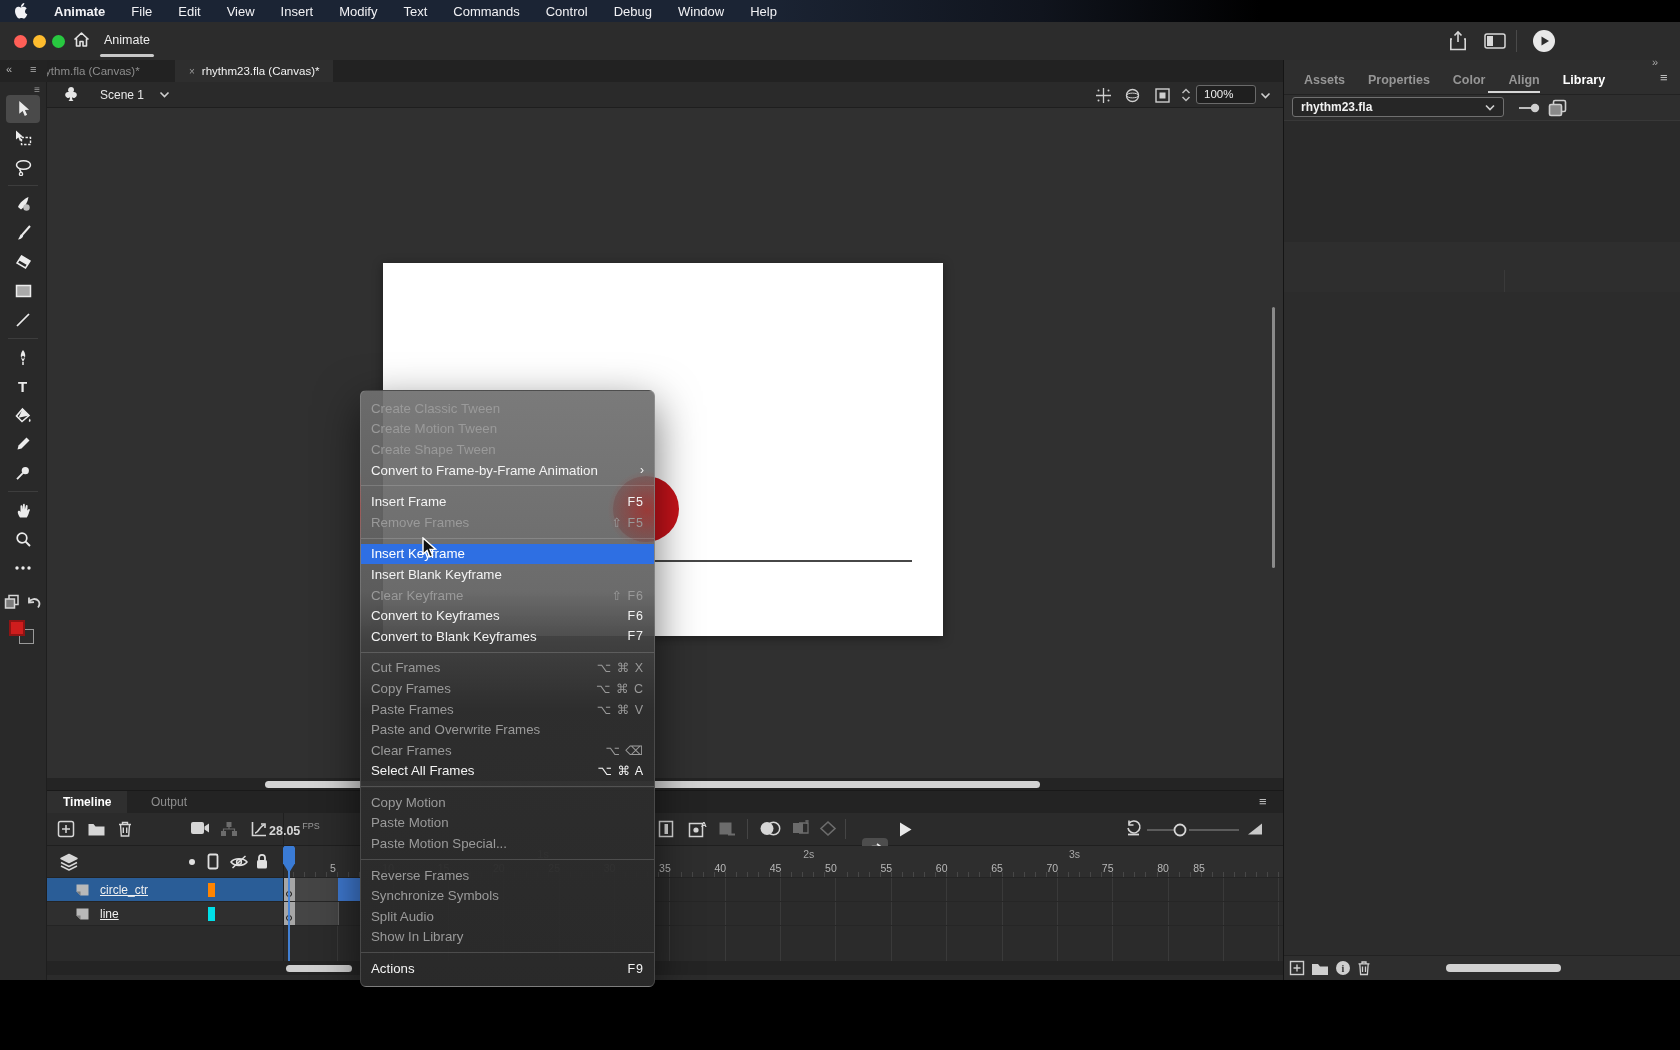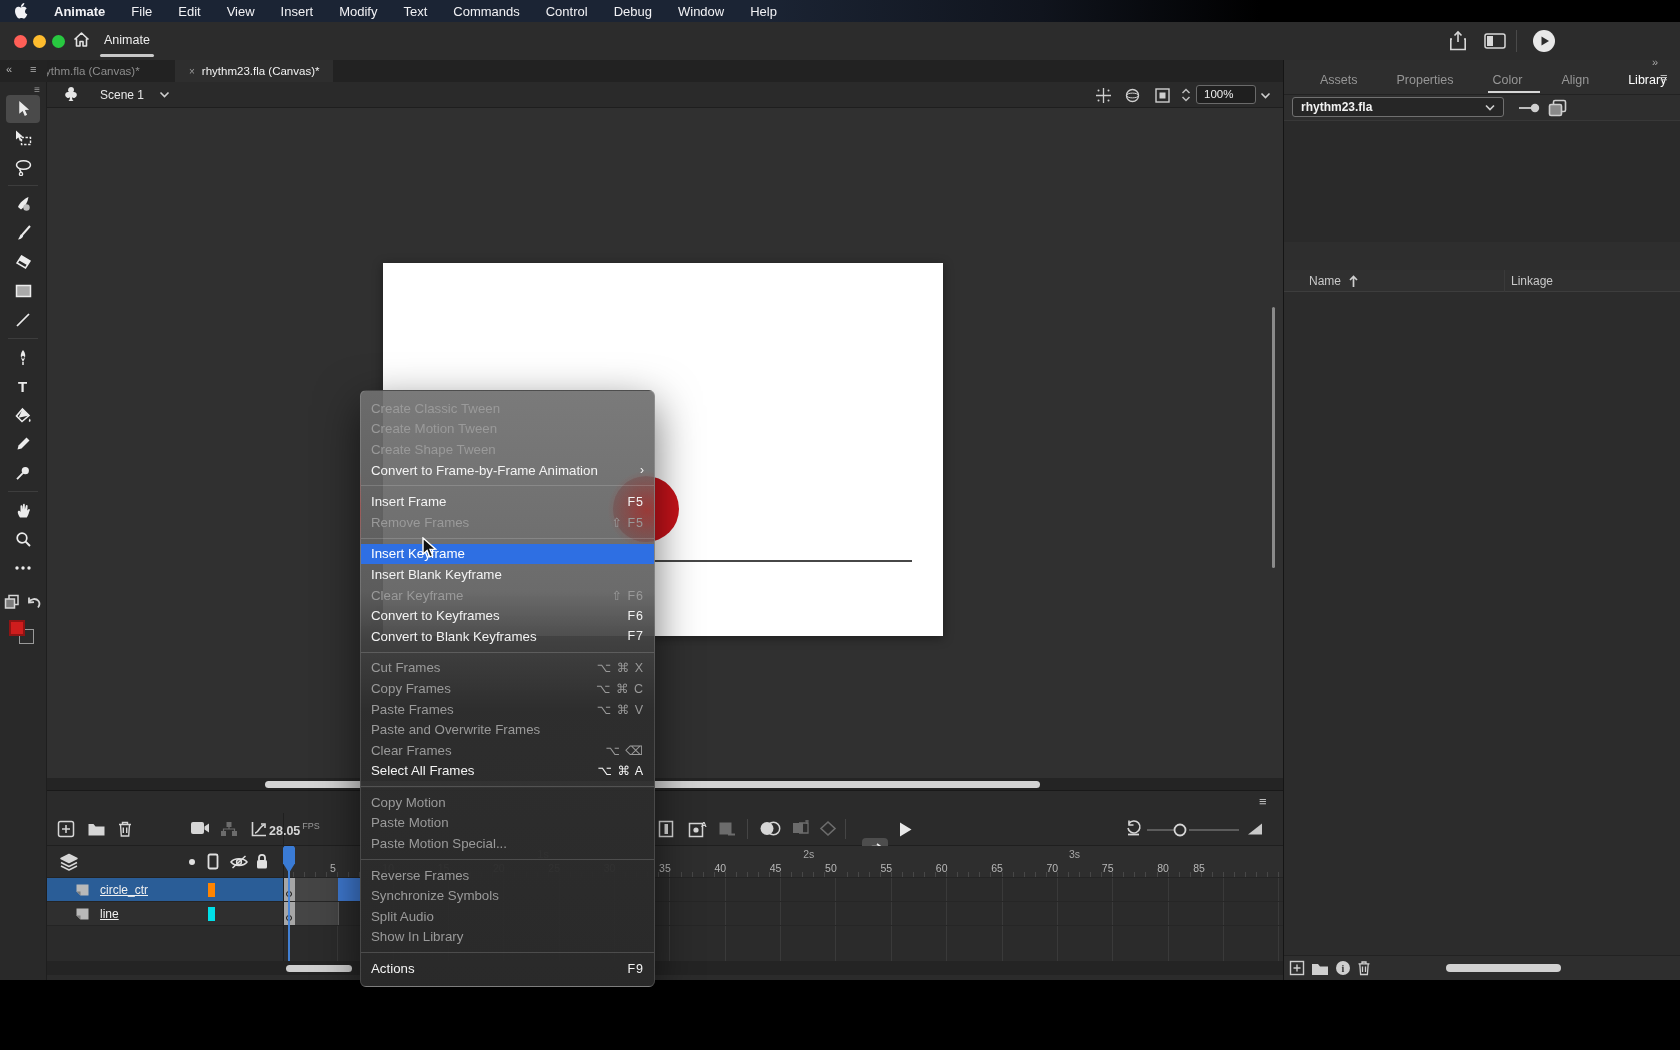--- a/index.html
+++ b/index.html
@@ -90,21 +90,21 @@
   #playhead-head { position:absolute; left:236px; top:55px; width:12px; height:27px; background:#3a7bd5;
     clip-path:polygon(0 6%, 12% 0, 88% 0, 100% 6%, 100% 64%, 50% 100%, 0 64%); }
   #playhead-line { position:absolute; left:241px; top:80px; width:2px; height:90px; background:rgba(66,132,219,.95); }
   #tl-hscroll-track { position:absolute; left:0; top:170px; width:1236px; height:14px; background:#242424; }
   #tl-hscroll-thumb { position:absolute; left:239px; top:173.5px; width:66px; height:7px; background:#cfcfcf; border-radius:3.5px; }
 
   
   #rightpanel { position:absolute; left:1283px; top:60px; width:397px; height:920px; background:#2e2e2e;
     border-left:1px solid #151515; z-index:5; }
   #rp-tabs { position:absolute; left:0; top:8px; width:397px; height:24px; display:flex; gap:23px; padding-left:20px; align-items:center; }
-  .rp-tab { font-size:12.5px; color:#969696; font-weight:400;margin-left:16px; }
+  .rp-tab { font-size:12.5px; color:#969696; font-weight:700; }
   .rp-tab.active { color:#fff; }
   #rp-tab-underline { position:absolute; left:204px; top:31px; width:52px; height:2px; background:#d6d6d6; }
   #rp-divider { position:absolute; left:0; top:34px; width:397px; height:1px; background:#222; }
   #doc-select { position:absolute; left:8px; top:37px; width:212px; height:20px; background:#262626;
     border:1px solid #707070; border-radius:3px; color:#f2f2f2; font-size:12px; font-weight:700; line-height:18px; padding-left:8px; }
   #lib-preview { position:absolute; left:0; top:60px; width:397px; height:122px; background:#2a2a2a; border-top:1px solid #383838; }
   #lib-status-row { position:absolute; left:0; top:182px; width:397px; height:28px; background:#343434; border-top:1px solid #1f1f1f; }
   #lib-status { position:absolute; left:8px; top:7px; font-size:12.5px; color:#e8e8e8; }
   #lib-search { position:absolute; left:160px; top:5px; width:122px; height:19px; border:1.5px solid #d9d9d9;
     border-radius:3px; background:#2e2e2e; }
@@ -380,20 +380,24 @@
 <div id="canvas">
   <div id="stage"></div>
   <div id="red-circle"></div>
   <div id="stage-line"></div>
   <div id="canvas-hscroll-track"></div>
   <div id="canvas-hscroll-thumb"></div>
   <div id="canvas-vscroll"></div>
 </div>
 
 <div id="timeline">
+  <div id="tl-tabs">
+      <div class="tl-tab active" style="left: 0px;">Timeline</div>
+      <div class="tl-tab" style="left: 88px;">Output</div>
+    </div>
   <span class="abs" style="left:1212px;top:3px;color:#bdbdbd;font-size:13px">≡</span>
 
   <div id="tl-toolbar">
     <span class="tl-ico" style="left:10px">
       <svg width="18" height="18" viewBox="0 0 18 18">
           <rect x="1.5" y="1.5" width="15" height="15" rx="2" fill="none" stroke="#d6d6d6" stroke-width="1.5"></rect>
           <path d="M9 5 V13 M5 9 H13" stroke="#d6d6d6" stroke-width="1.5"></path>
         </svg>
     </span>
     <span class="tl-ico" style="left:40px">
@@ -639,29 +643,20 @@
   <span class="abs" style="left:264px;top:39px">
     <svg width="19" height="18" viewBox="0 0 19 18">
         <rect x="5.5" y="1.5" width="12" height="11" rx="1.5" fill="none" stroke="#cfcfcf" stroke-width="1.6"></rect>
         <rect x="1.5" y="5.5" width="12" height="11" rx="1.5" fill="#8a8a8a" stroke="#cfcfcf" stroke-width="1.6"></rect>
       </svg>
   </span>
 
   <div id="lib-preview"></div>
 
 
-  <div id="lib-cols">
-    <span class="lib-col" style="left:25px">Name</span>
-    <span class="abs" style="left:64px;top:5px">
-      <svg width="11" height="13" viewBox="0 0 11 13">
-          <path d="M5.5 12 V2 M2 5 L5.5 1.5 L9 5" fill="none" stroke="#cfcfcf" stroke-width="1.7"></path>
-        </svg>
-    </span>
-    <span class="lib-col" style="left:227px">Linkage</span>
-  </div>
   <div id="lib-col-divider"></div>
   <div id="lib-list"></div>
 
   <div id="lib-bottom">
     <span>
         <svg width="16" height="16" viewBox="0 0 16 16">
           <rect x="1.5" y="1.5" width="13" height="13" fill="none" stroke="#cfcfcf" stroke-width="1.4"></rect>
           <path d="M8 4.5 V11.5 M4.5 8 H11.5" stroke="#cfcfcf" stroke-width="1.4"></path>
         </svg>
       </span>

